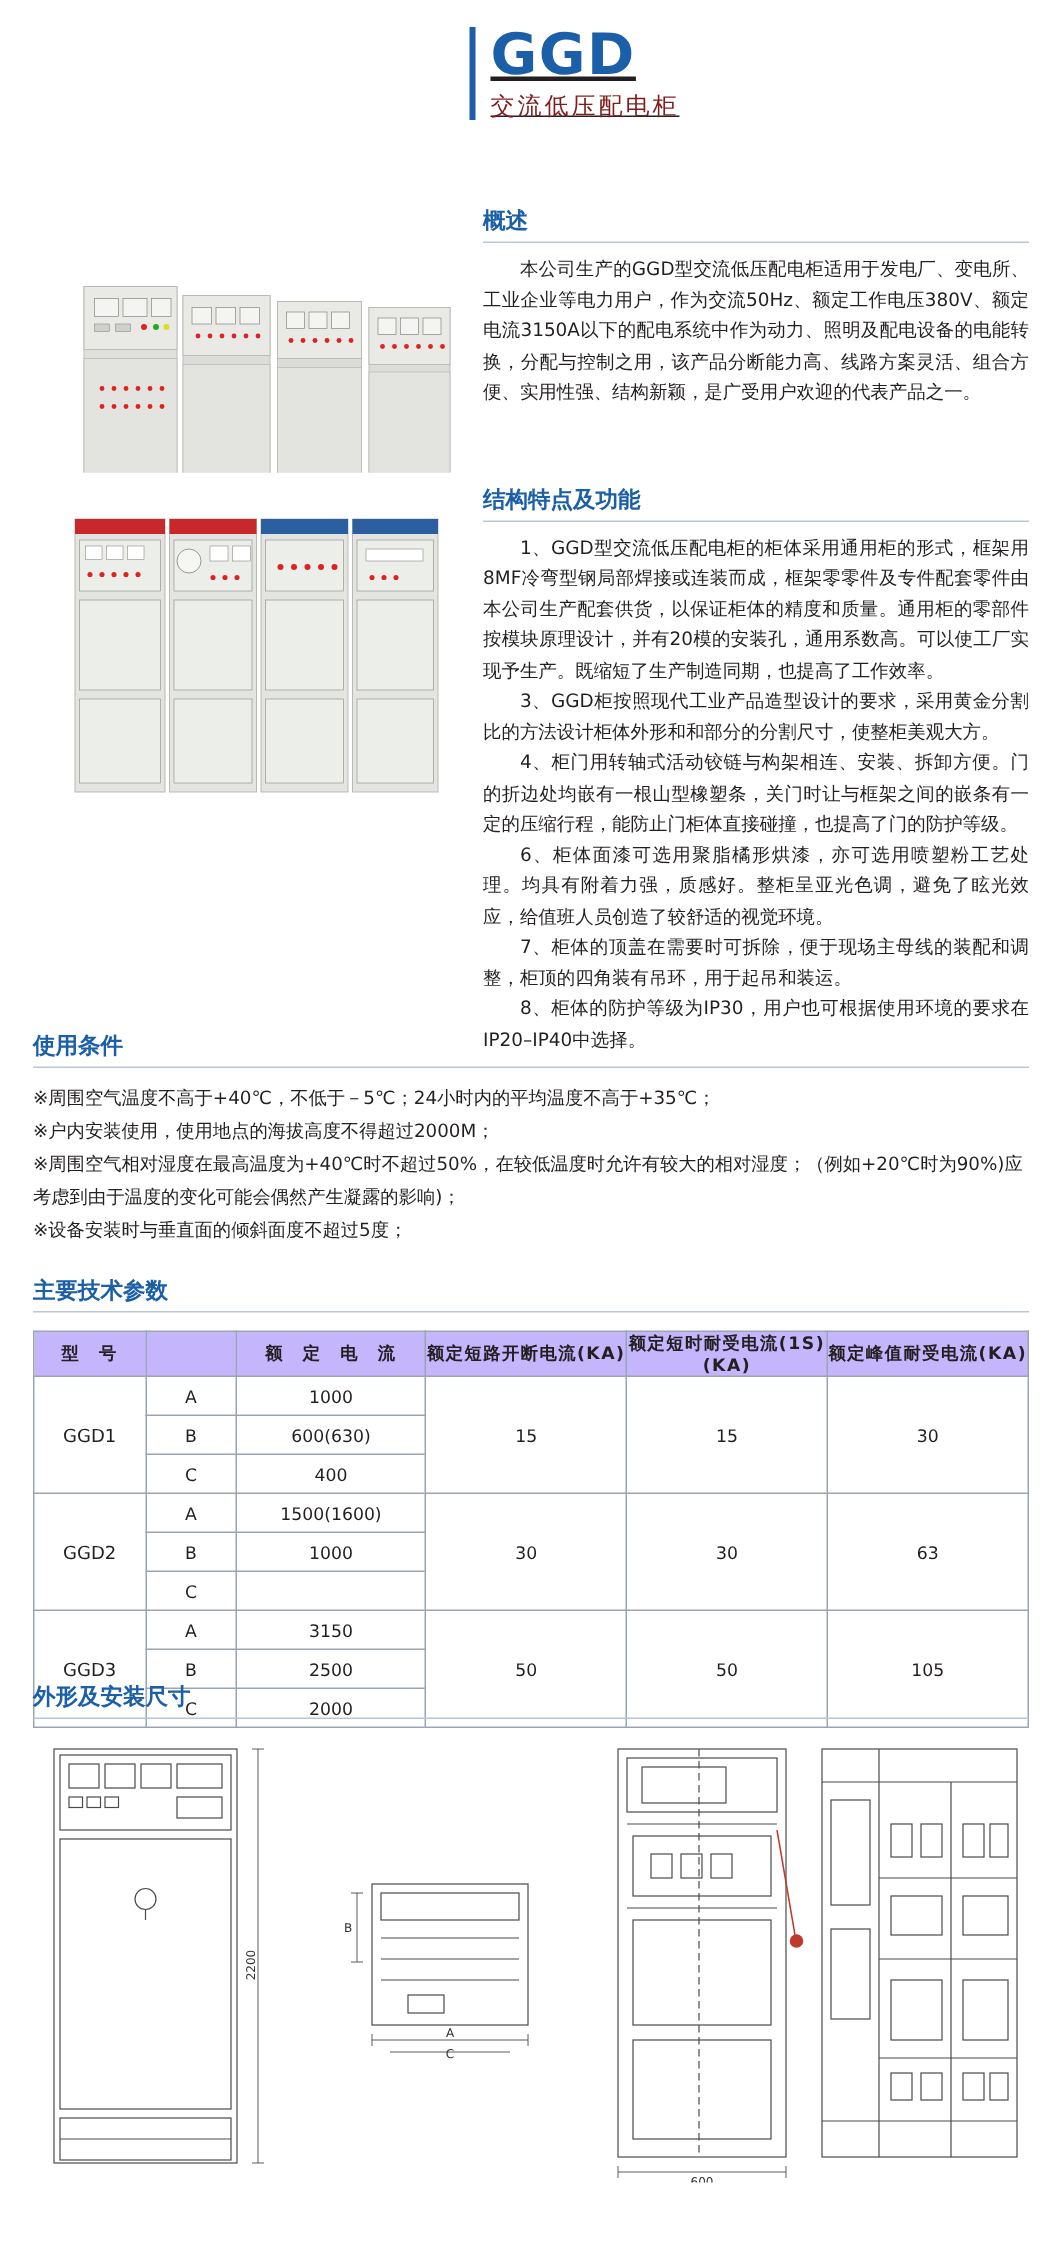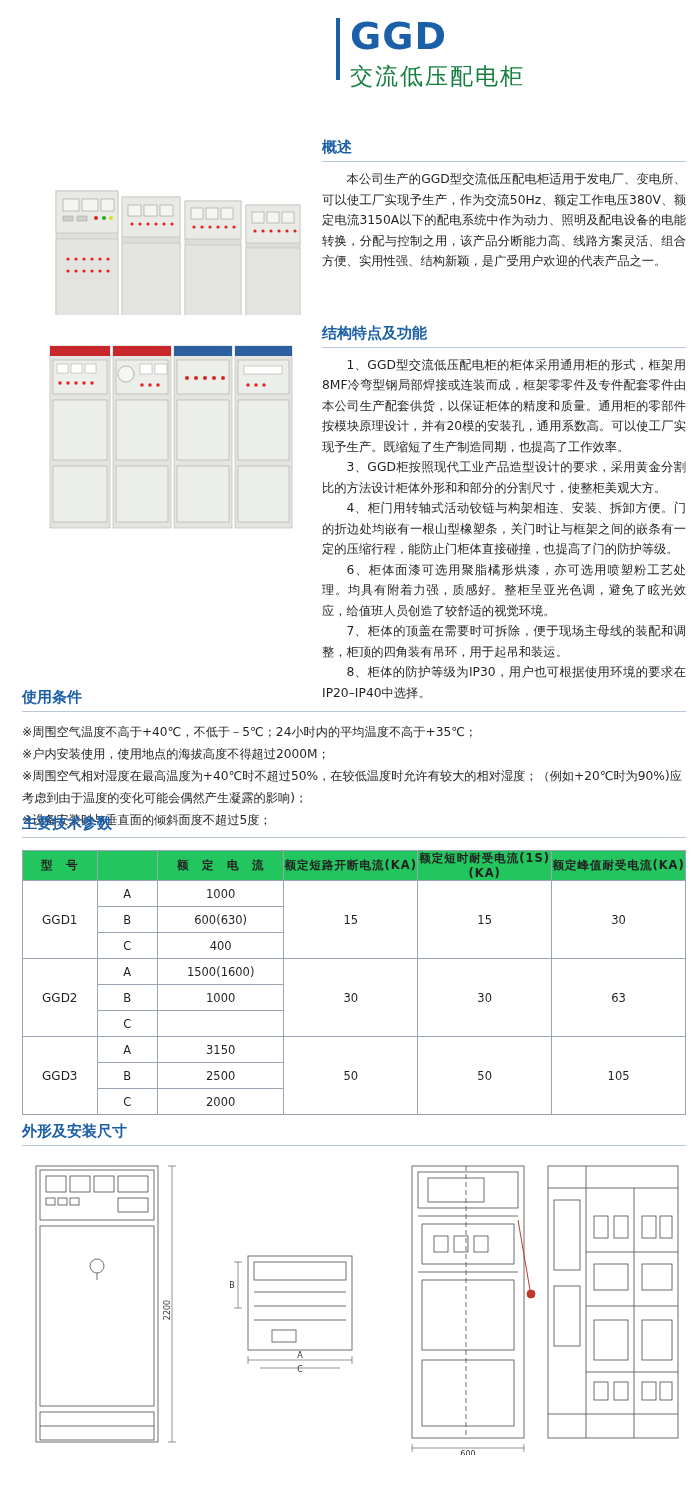--- a/index.html
+++ b/index.html
@@ -6,28 +6,28 @@
   body{
     width:700px;
     background:#ffffff;
     font-family:"DejaVu Sans","Liberation Sans",sans-serif;
     color:#231f20;
     -webkit-font-smoothing:antialiased;
   }
   .page{position:relative;width:700px;min-height:1496px;overflow:hidden;}
 
   
-  .header{position:absolute;left:336px;top:14px;width:364px;}
+  .header{position:absolute;left:313px;top:14px;width:364px;text-decoration:underline;}
   .header .bar{position:absolute;left:0;top:4px;width:4px;height:62px;background:#1b5fa8;}
   .header .title{
     margin-left:14px;font-size:38px;font-weight:bold;letter-spacing:1px;
     color:#1b5fa8;line-height:44px;font-family:"DejaVu Sans","Liberation Sans",sans-serif;
   }
   .header .subtitle{
-    margin-left:14px;font-size:23px;color:#15803d;letter-spacing:2px;margin-top:3px;
+    margin-left:14px;font-size:16px;color:#7f1d1d;letter-spacing:2px;margin-top:3px;
   }
 
   
   .photo{position:absolute;border:0;}
   #photo-top{left:22px;top:93px;width:285px;height:222px;}
   #photo-bottom{left:22px;top:340px;width:285px;height:197px;}
 
   
   .sec-h{
     color:#1b5fa8;font-size:15px;font-weight:bold;position:relative;padding-bottom:5px;
@@ -47,26 +47,26 @@
   .gap{height:12px;}
 
   
   #usage{position:absolute;left:22px;top:688px;width:664px;}
   #usage .sec-h{width:664px;}
   #usage .sec-h::after{width:664px;}
   #usage ul{list-style:none;margin:9px 0 0 0;padding:0;}
   #usage li{font-size:12.2px;line-height:22px;color:#231f20;}
 
   
-  #params{position:absolute;left:22px;top:814px;width:588px;}
+  #params{position:absolute;left:22px;top:851px;width:588px;}
   #params .sec-h{width:664px;}
   #params .sec-h::after{width:664px;}
   table{border-collapse:collapse;width:664px;margin-top:12px;font-size:11.5px;}
   th,td{border:1px solid #9aa5b1;text-align:center;padding:0;height:25px;color:#231f20;}
-  thead th{background:#22c55e;font-weight:bold;letter-spacing:1px;}
+  thead th{background:#c4b5fd;font-weight:bold;letter-spacing:1px;}
   .col-model{width:74px;}
   .col-phase{width:60px;}
   .col-cur{width:126px;}
   .col-k{width:134px;margin-top:12px;}
   .cell-model{font-size:12px;}
 
   
   #dims{position:absolute;left:22px;top:1122px;width:664px;}
   #dims .sec-h{width:664px;}
   #dims .sec-h::after{width:664px;}
@@ -236,21 +236,21 @@
           <circle cx="242" cy="45" r="1.7"></circle>
         </g>
       <rect x="216" y="60" width="51" height="60" fill="#eceee9" stroke="#9a9c97" stroke-width="0.5"></rect>
       <rect x="216" y="126" width="51" height="56" fill="#eceee9" stroke="#9a9c97" stroke-width="0.5"></rect>
     </g>
   </svg>
 
   <div class="rightcol">
     <div class="sec-h">概述</div>
     <div class="para">
-      <p>本公司生产的GGD型交流低压配电柜适用于发电厂、变电所、可以使工厂实现予生产，作为交流50Hz、额定工作电压380V、额定电流3150A以下的配电系统中作为动力、照明及配电设备的电能转换，分配与控制之用，该产品分断能力高、线路方案灵活、组合方便、实用性强、结构新颖，是广受用户欢迎的代表产品之一。</p>
+      <p>本公司生产的GGD型交流低压配电柜适用于发电厂、变电所、工业企业等电力用户，作为交流50Hz、额定工作电压380V、额定电流3150A以下的配电系统中作为动力、照明及配电设备的电能转换，分配与控制之用，该产品分断能力高、线路方案灵活、组合方便、实用性强、结构新颖，是广受用户欢迎的代表产品之一。</p>
     </div>
 
     <div class="gap"></div>
 
     <div class="sec-h">结构特点及功能</div>
     <div class="para">
       <p>1、GGD型交流低压配电柜的柜体采用通用柜的形式，框架用 8MF冷弯型钢局部焊接或连装而成，框架零零件及专件配套零件由本公司生产配套供货，以保证柜体的精度和质量。通用柜的零部件按模块原理设计，并有20模的安装孔，通用系数高。可以使工厂实现予生产。既缩短了生产制造同期，也提高了工作效率。</p>
       <p>3、GGD柜按照现代工业产品造型设计的要求，采用黄金分割比的方法设计柜体外形和和部分的分割尺寸，使整柜美观大方。</p>
       <p>4、柜门用转轴式活动铰链与构架相连、安装、拆卸方便。门的折边处均嵌有一根山型橡塑条，关门时让与框架之间的嵌条有一定的压缩行程，能防止门柜体直接碰撞，也提高了门的防护等级。</p>
       <p>6、柜体面漆可选用聚脂橘形烘漆，亦可选用喷塑粉工艺处理。均具有附着力强，质感好。整柜呈亚光色调，避免了眩光效应，给值班人员创造了较舒适的视觉环境。</p>

